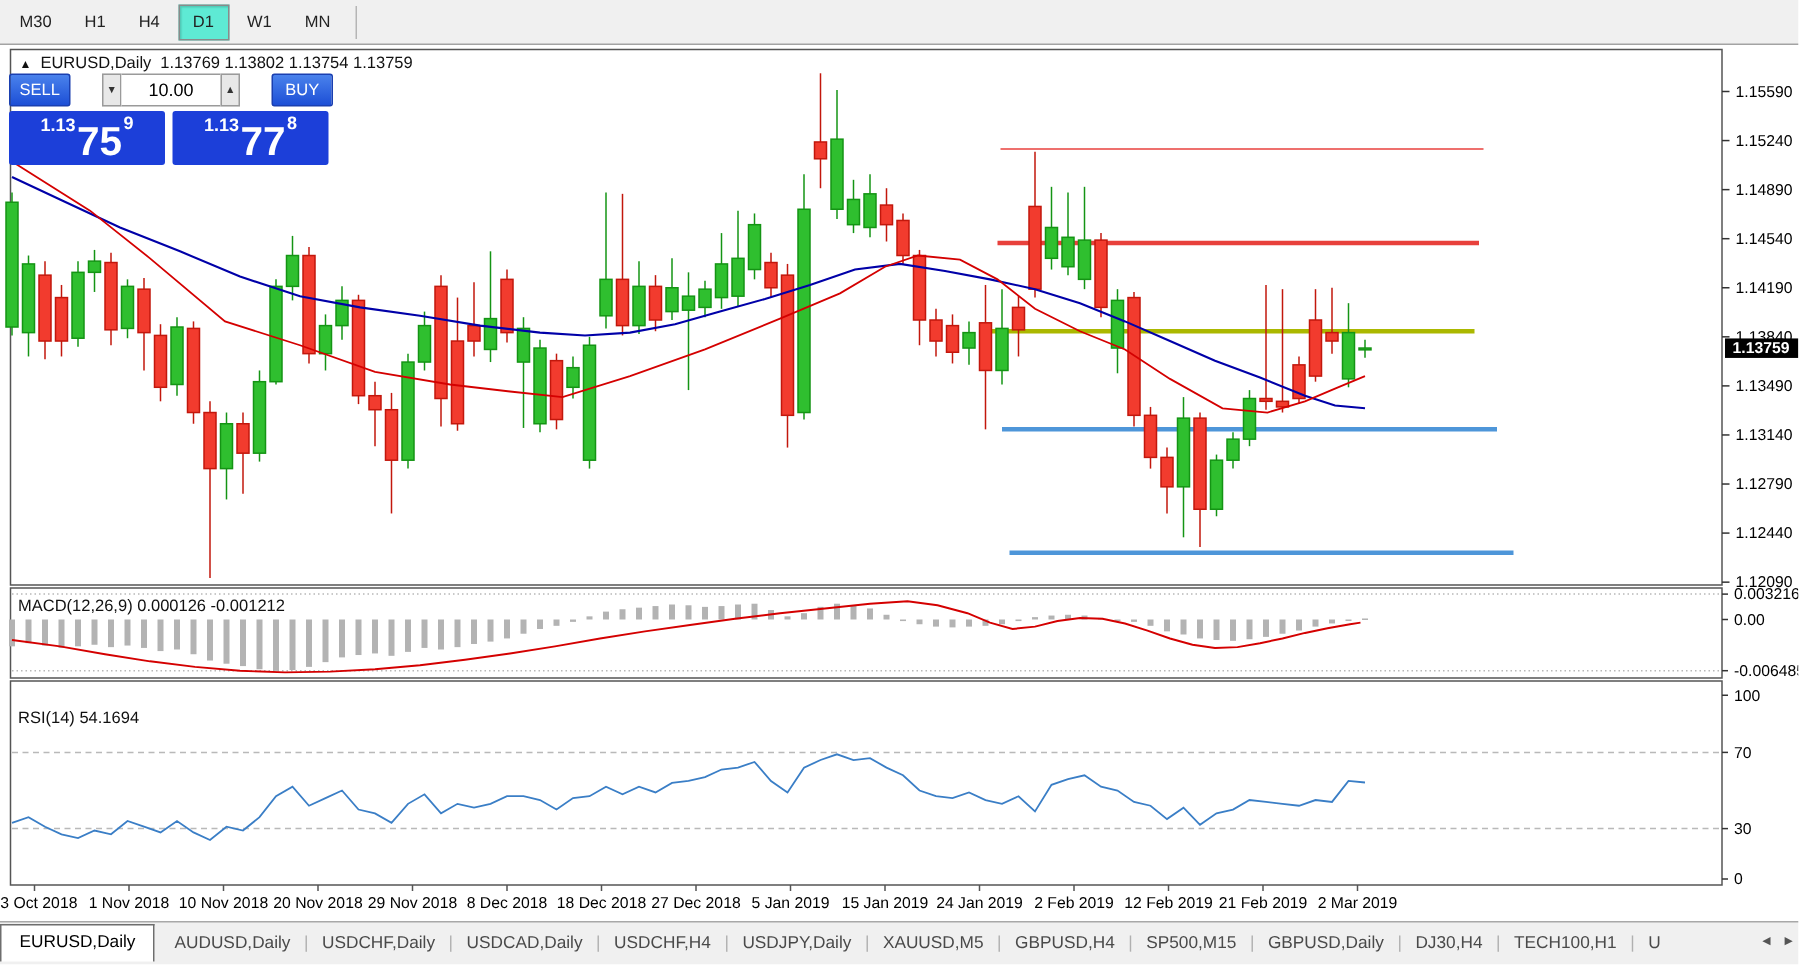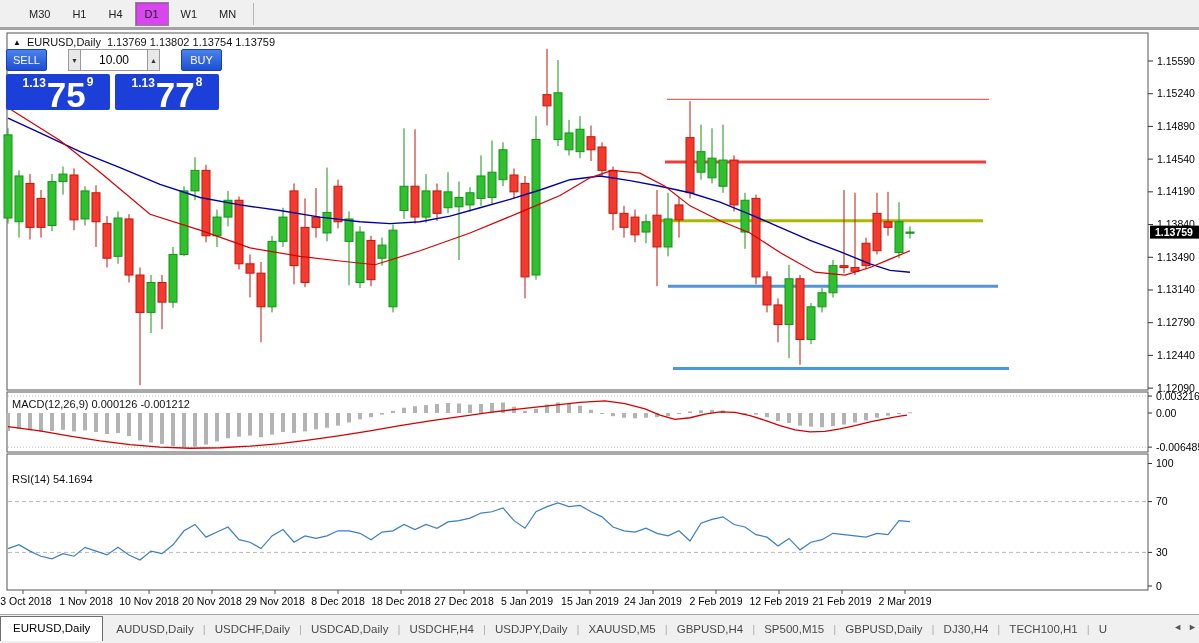--- a/index.html
+++ b/index.html
@@ -2,24 +2,24 @@
 <html><head>
 <meta charset="utf-8">
 <style>
   * { margin:0; padding:0; box-sizing:border-box; }
   html,body { width:1199px; height:643px; overflow:hidden; background:#fff;
     font-family:"Liberation Sans", sans-serif; }
   #app { position:relative; width:1199px; height:643px; background:#fff; }
 
   
   .toolbar { position:absolute; left:0; top:0; width:1199px; height:30px;
-    background:#f0f0f0; border-bottom:3px solid #a3a3a3; display:flex; align-items:center; padding-left:18px; }
+    background:#f0f0f0; border-bottom:1px solid #a3a3a3; display:flex; align-items:center; padding-left:2px; }
   .tf-btn { height:24px; padding:0 9px; margin:0 1px; font-size:11px; color:#222;
     background:transparent; border:1px solid transparent; display:flex; align-items:center; cursor:default; }
-  .tf-btn.active { background:#d946ef; border:1px solid #8a8a8a; box-shadow:inset 1px 1px 1px rgba(0,0,0,.15); }
+  .tf-btn.active { background:#5eead4; border:1px solid #8a8a8a; box-shadow:inset 1px 1px 1px rgba(0,0,0,.15); }
   .tb-sep { width:1px; height:22px; background:#b5b5b5; margin-left:6px; }
 
   
   #chart-svg { position:absolute; left:0; top:0; }
 
   
   .chart-header { position:absolute; left:13px; top:36px; font-size:11px; color:#111;
     display:flex; gap:6px; align-items:center; }
   .chart-header .tri { font-size:8px; }
 
@@ -31,21 +31,21 @@
     display:flex; align-items:center; justify-content:center; cursor:pointer; }
   .spin { display:flex; height:22px; }
   .spin-btn { width:13px; height:22px; background:#e8e8e8; border:1px solid #9a9a9a;
     font-size:7px; color:#333; display:flex; align-items:center; justify-content:center; cursor:pointer; }
   .spin-field { width:66px; height:22px; border:1px solid #9a9a9a; border-left:none; border-right:none;
     background:#fff; font-size:12px; text-align:center; color:#000; }
   .ocw-row2 { display:flex; gap:5px; margin-top:3px; }
   .price-box { width:104px; height:36px; background:#1c3fd9; border-radius:2px; color:#fff;
     display:flex; align-items:flex-end; justify-content:center; padding-bottom:2px; cursor:pointer; }
   .pb-small { font-size:12px; font-weight:bold; margin-bottom:18px; }
-  .pb-big { font-size:35px; font-weight:bold; line-height:27px; margin:0 1px; }
+  .pb-big { font-size:27px; font-weight:bold; line-height:27px; margin:0 1px; }
   .pb-sup { font-size:12px; font-weight:bold; align-self:flex-start; margin-top:1px; }
 
   
   .panel-label { position:absolute; font-size:11px; color:#111; }
 
   
   .tabbar { position:absolute; left:0; top:614px; width:1199px; height:29px; background:#f0f0f0;
     border-top:1px solid #a8a8a8; display:flex; align-items:center; font-size:11.5px; color:#4a4a4a; overflow:hidden; }
   .tab-active { background:#fff; border:1px solid #6e6e6e; border-bottom:none; color:#000;
     padding:5px 12px 7px 12px; margin-right:4px; margin-top:-1px; cursor:default; }

